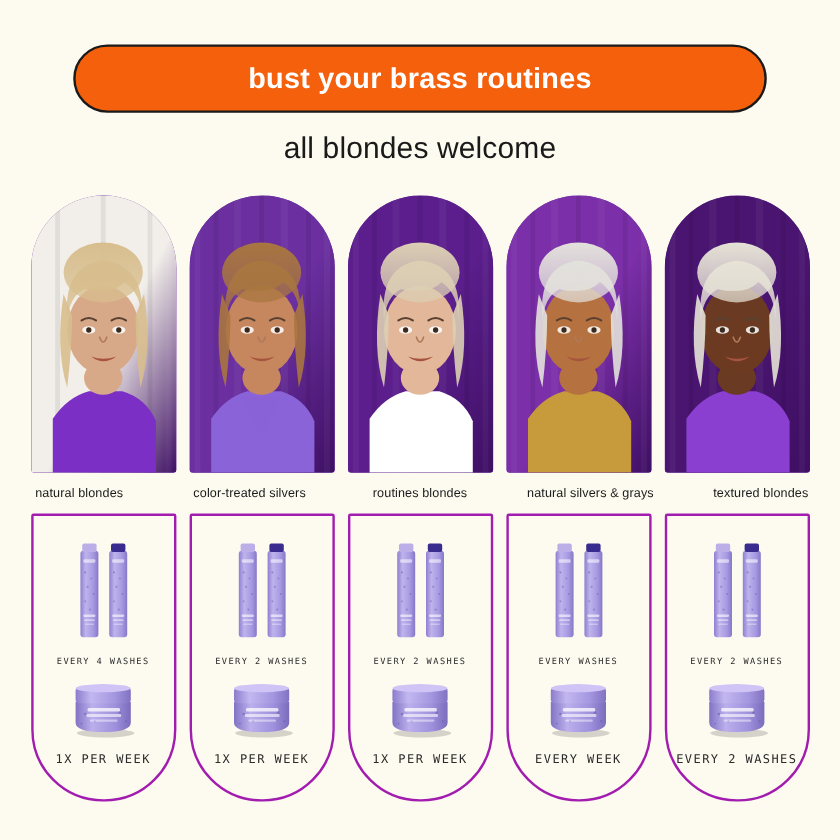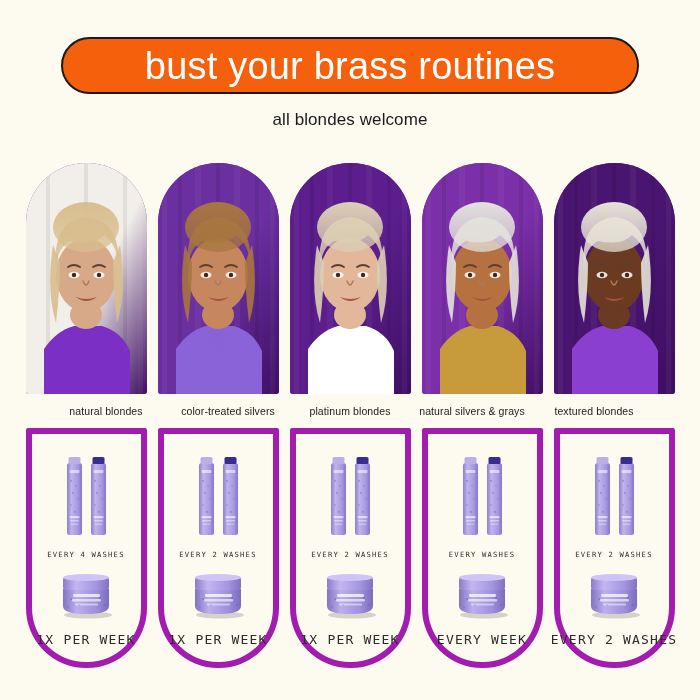--- a/index.html
+++ b/index.html
@@ -28,32 +28,32 @@
     background: #F4600C;
     border: 2px solid #1A1A1A;
     border-radius: 36px;
     display: flex;
     align-items: center;
     justify-content: center;
     box-sizing: border-box;
   }
   .banner-text {
     color: #FFFFFF;
-    font-size: 38px;
-    font-weight: normal;
+    font-size: 24px;
+    font-weight: bold;
     letter-spacing: 0.2px;
     line-height: 1;
     white-space: nowrap;
   }
   .subhead {
     width: 700px;
     text-align: center;
     margin-top: 16px;
     color: #1A1A1A;
-    font-size: 17px;
+    font-size: 25px;
     font-weight: normal;
     letter-spacing: 0.1px;
   }
 
   
   .photo-row {
     position: absolute;
     top: 163px;
     left: 0;
     width: 700px;
@@ -78,21 +78,21 @@
   .photo-arch svg { display: block; width: 100%; height: 100%; }
 
   
   .label-row {
     position: absolute;
     top: 405px;
     left: 0;
     width: 700px;
     display: flex;
     justify-content: center;
-    gap: 1px;
+    gap: 21px;
   }
   .cat-label {
     width: 121px;
     text-align: center;
     font-size: 10.5px;
     color: #1A1A1A;
     letter-spacing: 0.1px;
     white-space: nowrap;
   }
 
@@ -102,21 +102,21 @@
     top: 428px;
     left: 0;
     width: 700px;
     display: flex;
     justify-content: center;
     gap: 11px;
   }
   .card {
     width: 121px;
     height: 240px;
-    border: 6px solid #a21caf;
+    border: 2px solid #a21caf;
     border-radius: 2px 2px 60px 60px;
     box-sizing: border-box;
     background: #FDFBF0;
     display: flex;
     flex-direction: column;
     align-items: center;
     padding-top: 18px;
   }
 
   .bottles {
@@ -144,21 +144,21 @@
   .jar {
     margin-top: 13px;
     width: 62px;
     height: 47px;
   }
   .jar svg { display: block; }
 
   .freq-bottom {
     margin-top: 13px;
     font-family: "DejaVu Sans Mono", monospace;
-    font-size: 13px;
+    font-size: 10px;
     letter-spacing: 1.2px;
     color: #2B2B2B;
     white-space: nowrap;
   }
 </style>
 </head>
 <body>
 
 <div class="banner-wrap">
   <div class="banner-pill">
@@ -386,21 +386,21 @@
       <path d="M57 118 Q60 126 63 118" stroke="#B07A58" stroke-width="1.4" fill="none" stroke-linecap="round"></path>
       <path d="M50 134 Q60 142 71 134 Q60 138 50 134 Z" fill="#A6543F"></path>
     </svg>
       </div>
     </div>
   </div>
 
 <div class="label-row">
     <div class="cat-label">natural blondes</div>
     <div class="cat-label">color-treated silvers</div>
-    <div class="cat-label">platinum blondes</div>
+    <div class="cat-label">routines blondes</div>
     <div class="cat-label">natural silvers &amp; grays</div>
     <div class="cat-label">textured blondes</div>
   </div>
 
 <div class="card-row">
     <div class="card">
       <div class="bottles">
         <div class="bottle">
   <svg width="17" height="80" viewBox="0 0 17 80" xmlns="http://www.w3.org/2000/svg">
     <defs>

